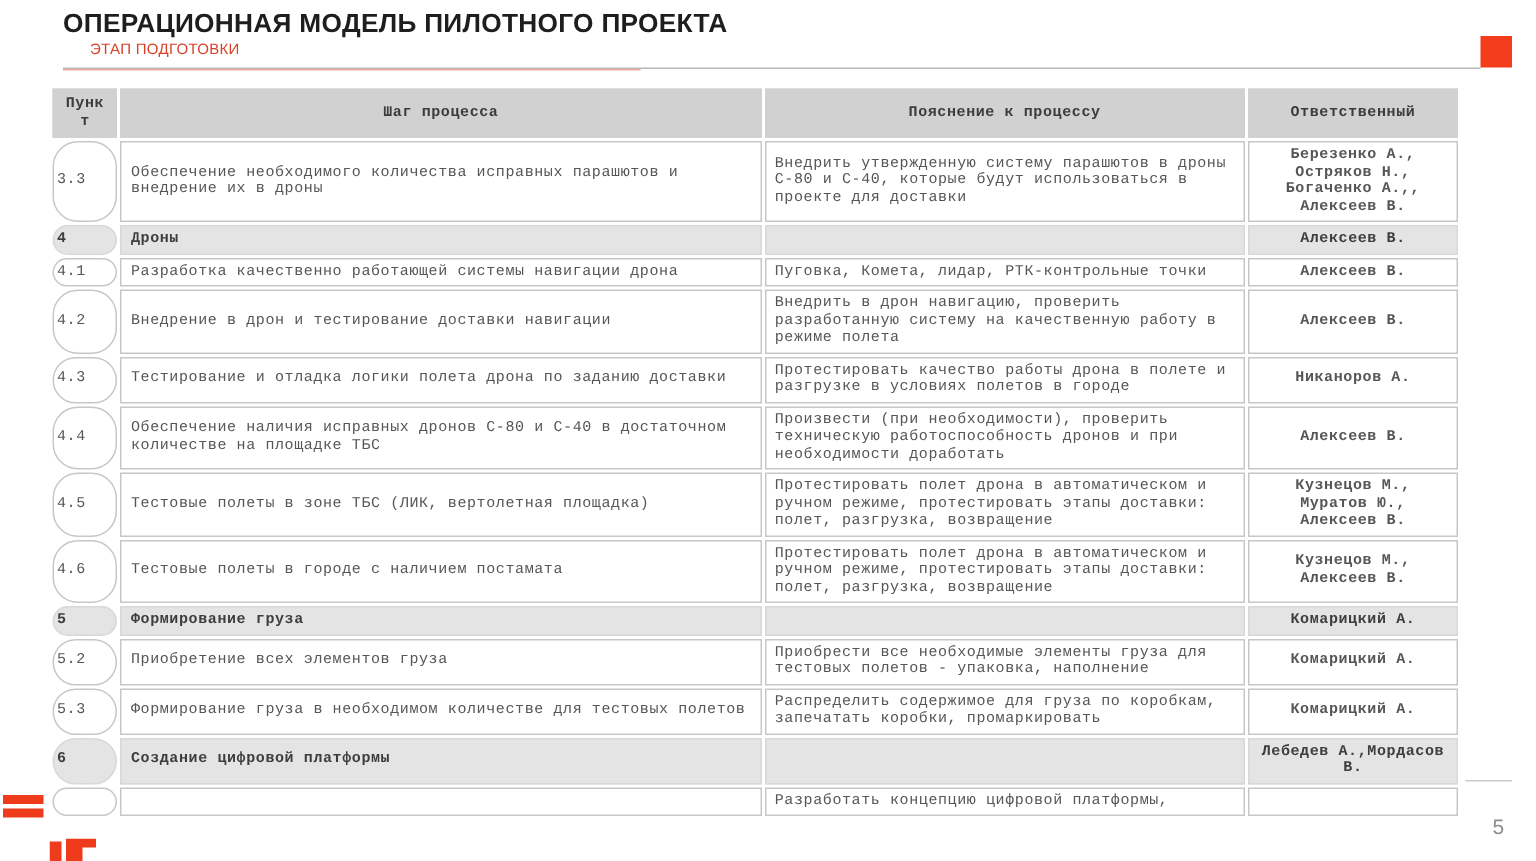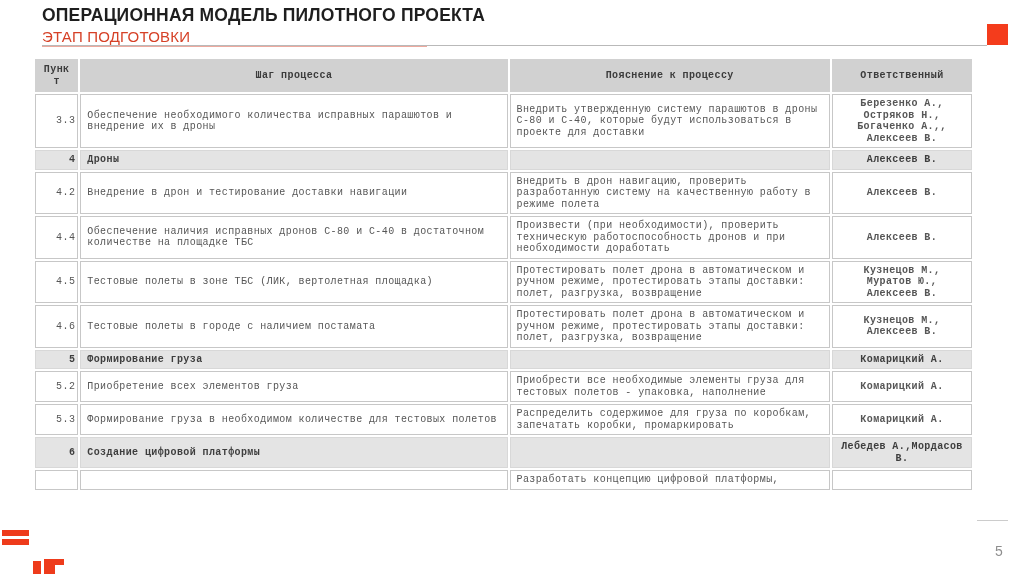--- a/index.html
+++ b/index.html
@@ -1,34 +1,34 @@
 <!DOCTYPE html>
 <html><head>
 <meta charset="utf-8">
 <style>
   * { margin:0; padding:0; box-sizing:border-box; }
   html,body { width:1024px; height:574px; }
   body { font-family:"Liberation Sans","DejaVu Sans",sans-serif; background:#fff; }
   .slide { position:relative; width:1024px; height:574px; overflow:hidden; background:#ffffff; }
 
   .slide-title { position:absolute; left:42px; top:5px; font-size:17.5px; font-weight:bold; color:#1e1e1e; letter-spacing:0.2px; }
-  .slide-subtitle { position:absolute; left:42px; top:28px; font-size:15px; color:#d64127; letter-spacing:0.2px;text-align:right; }
+  .slide-subtitle { position:absolute; left:60px; top:28px; font-size:10px; color:#d64127; letter-spacing:0.2px;text-align:right; }
   .hrule { position:absolute; left:42px; top:45px; width:945px; height:1px; background:#b9b9b9; }
   .hrule-red { position:absolute; left:42px; top:46px; width:385px; height:1px; background:rgba(214,65,39,0.45); }
   .accent-square { position:absolute; left:987px; top:24px; width:21px; height:21px; background:#f43c1c; }
 
   .table-wrap { position:absolute; left:33px; top:57px; width:941px; }
   table.process { width:100%; table-layout:fixed; border-collapse:separate; border-spacing:2px;
     font-family:"Liberation Mono","DejaVu Sans Mono",monospace; font-size:10px; line-height:11.5px;
     letter-spacing:0.4px; color:#565656; }
   th,td { vertical-align:middle; overflow:hidden; }
   th { background:#d1d1d1; border:1px solid #d1d1d1; font-weight:bold; color:#3c3c3c; padding:4px 3px; text-align:center; }
   th.h-num { word-break:break-all; padding:4px 7px; }
   td { border:1px solid #c7c7c7; padding:3px 6px; background:#fff; }
-  td.c-num { text-align:right; padding:3px 2px; }
+  td.c-num { text-align:left; padding:3px 2px;border-radius:17px; }
   td.c-resp { text-align:center; white-space:pre-line;font-weight:bold; }
   tr.section td { background:#e4e4e4; border-color:#d8d8d8; font-weight:bold; color:#3e3e3e; }
 
   .page-number { position:absolute; left:995px; top:543px; font-size:14px; color:#8e8e8e; }
   .right-tick { position:absolute; left:977px; top:520px; width:31px; height:1px; background:#cccccc; }
 
   .logo-bar { position:absolute; left:2px; width:27px; height:6px; background:#ee3b1b; z-index:5; }
   .logo-bar.b1 { top:530px; }
   .logo-bar.b2 { top:539px; }
   .logo-frag { position:absolute; left:33px; top:559px; z-index:5; }
@@ -70,24 +70,36 @@
 Богаченко А.,,
 Алексеев В.</td>
         </tr>
         <tr class="section">
           <td class="c-num">4</td>
           <td>Дроны</td>
           <td></td>
           <td class="c-resp">Алексеев В.</td>
         </tr>
         <tr>
+          <td class="c-num">4.1</td>
+          <td>Разработка качественно работающей системы навигации дрона</td>
+          <td>Пуговка, Комета, лидар, РТК-контрольные точки</td>
+          <td class="c-resp">Алексеев В.</td>
+        </tr>
+        <tr>
           <td class="c-num">4.2</td>
           <td>Внедрение в дрон и тестирование доставки навигации</td>
           <td>Внедрить в дрон навигацию, проверить разработанную систему на качественную работу в режиме полета</td>
           <td class="c-resp">Алексеев В.</td>
+        </tr>
+        <tr>
+          <td class="c-num">4.3</td>
+          <td>Тестирование и отладка логики полета дрона по заданию доставки</td>
+          <td>Протестировать качество работы дрона в полете и разгрузке в условиях полетов в городе</td>
+          <td class="c-resp">Никаноров А.</td>
         </tr>
         <tr>
           <td class="c-num">4.4</td>
           <td>Обеспечение наличия исправных дронов С-80 и С-40 в достаточном количестве на площадке ТБС</td>
           <td>Произвести (при необходимости), проверить техническую работоспособность дронов и при необходимости доработать</td>
           <td class="c-resp">Алексеев В.</td>
         </tr>
         <tr>
           <td class="c-num">4.5</td>
           <td>Тестовые полеты в зоне ТБС (ЛИК, вертолетная площадка)</td>

